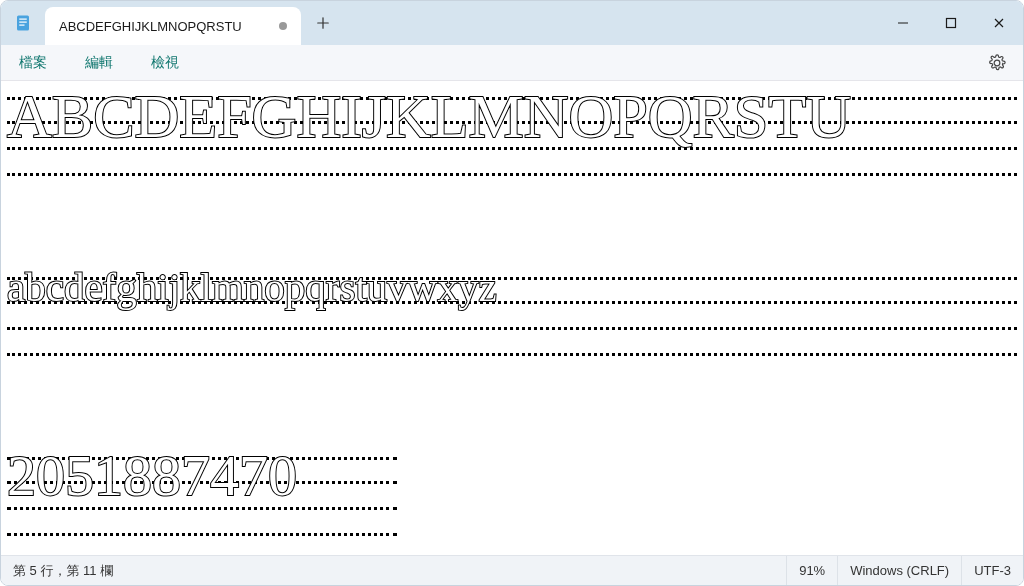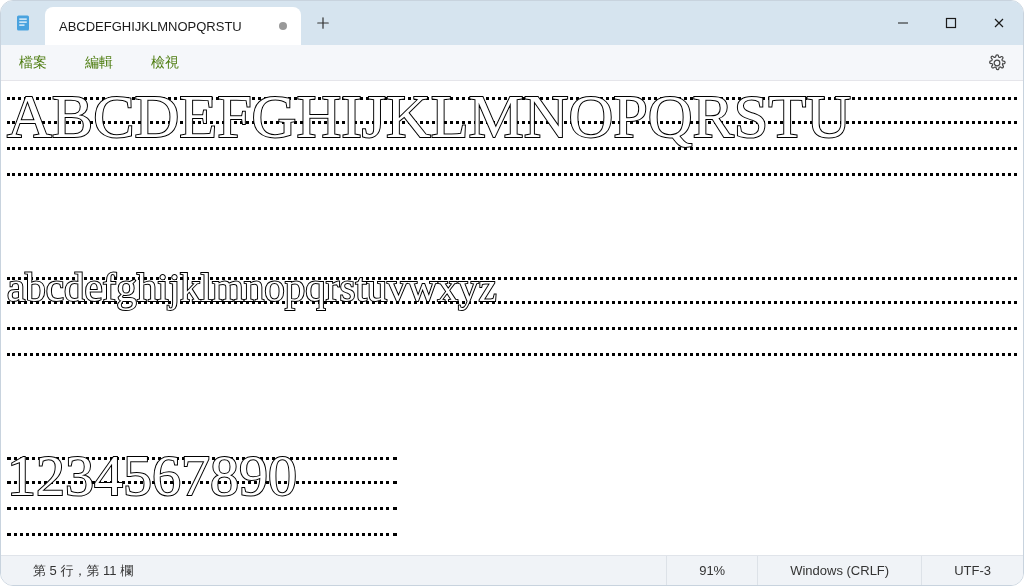--- a/index.html
+++ b/index.html
@@ -1,48 +1,48 @@
 <!DOCTYPE html>
 <html><head>
 <meta charset="utf-8">
 <style>
   * { box-sizing: border-box; margin: 0; padding: 0; }
   html, body { width: 1024px; height: 586px; font-family: "Segoe UI", "Microsoft JhengHei", sans-serif; overflow: hidden; background: #ffffff; }
-  .window { width: 1024px; height: 586px; display: flex; flex-direction: column; border: 1px solid #c8d3de; border-radius: 13px; overflow: hidden; background: #ffffff; }
+  .window { width: 1024px; height: 586px; display: flex; flex-direction: column; border: 1px solid #c8d3de; border-radius: 8px; overflow: hidden; background: #ffffff; }
   
   .titlebar { height: 44px; background: #d6e4ef; display: flex; align-items: stretch; }
   .appicon { width: 44px; display: flex; align-items: center; justify-content: center; }
   .appicon svg { width: 18px; height: 18px; }
   .tab { position: relative; background: #ffffff; border-radius: 8px 8px 0 0; margin-top: 6px; height: 38px; min-width: 256px; display: flex; align-items: center; padding: 0 36px 0 14px; font-size: 13px; color: #1b1b1b; }
   .tab .dirty { position: absolute; right: 14px; width: 8px; height: 8px; border-radius: 50%; background: #555; opacity: .6; }
   .newtab { width: 44px; display: flex; align-items: center; justify-content: center; font-size: 18px; color: #3a3a3a; cursor: pointer; }
   .spacer { flex: 1; }
   .winbtn { width: 48px; display: flex; align-items: center; justify-content: center; color: #1b1b1b; cursor: pointer; }
   .winbtn svg { width: 12px; height: 12px; }
   
   .menubar { height: 36px; background: #f5f7fa; display: flex; align-items: center; padding: 0 8px; gap: 18px; border-bottom: 1px solid #e5e5ea; }
-  .menuitem { font-size: 14px; padding: 6px 10px; border-radius: 4px; color: #4d7c0f; cursor: pointer; }
+  .menuitem { font-size: 14px; padding: 6px 10px; border-radius: 4px; color: #0f766e; cursor: pointer; }
   .menuspacer { flex: 1; }
   .gearbtn { width: 36px; height: 36px; display: flex; align-items: center; justify-content: center; cursor: pointer; color: #444; border-radius: 4px; }
   
   .editor { flex: 1; overflow: hidden; padding: 10px 6px 4px 6px; }
   .glyphline { position: relative; height: 90px; }
   .glyphline .guide { position: absolute; left: 0; right: 0; border-top: 3px dotted #000; }
   .glyphline .g1 { top: 6px; }
   .glyphline .g2 { top: 30px; }
   .glyphline .g3 { top: 56px; }
   .glyphline .g4 { top: 82px; }
   .glyphtext { position: absolute; left: 0; top: -6px; font-size: 62px; letter-spacing: 0px; font-family: "Georgia", "Times New Roman", serif; color: #fff; -webkit-text-stroke: 2px #000; paint-order: stroke fill; line-height: 1; }
   .glyphline.lower .glyphtext { font-size: 41px; top: -4px; }
   .glyphline.nums  .glyphtext { font-size: 58px; top: -4px; }
   .glyphline.nums  .guide { width: 390px; right: auto; }
   .blankblock { height: 90px; }
   
   .statusbar { height: 30px; background: #f0f3f7; border-top: 1px solid #e0e4ea; display: flex; align-items: center; font-size: 13px; color: #333; }
-  .statusbar .seg { padding: 0 32px; height: 100%; display: flex; align-items: center; border-left: 1px solid #dde2e8; }
+  .statusbar .seg { padding: 0 12px; height: 100%; display: flex; align-items: center; border-left: 1px solid #dde2e8; }
   .statusbar .seg.first { border-left: none; }
   .statusbar .grow { flex: 1; }
 </style>
 </head>
 <body>
 
 <div class="window">
 
   <div class="titlebar">
     <div class="appicon">
@@ -112,21 +112,21 @@
       <div class="glyphtext">abcdefghijklmnopqrstuvwxyz</div>
     </div>
 
     <div class="blankblock"></div>
 
     <div class="glyphline nums">
       <div class="guide g1"></div>
       <div class="guide g2"></div>
       <div class="guide g3"></div>
       <div class="guide g4"></div>
-      <div class="glyphtext">1234567890</div>
+      <div class="glyphtext">2051887470</div>
     </div>
   </div>
 
   <div class="statusbar">
     <div class="seg first">第 5 行，第 11 欄</div>
     <div class="grow"></div>
     <div class="seg">91%</div>
     <div class="seg">Windows (CRLF)</div>
     <div class="seg">UTF-3</div>
   </div>

